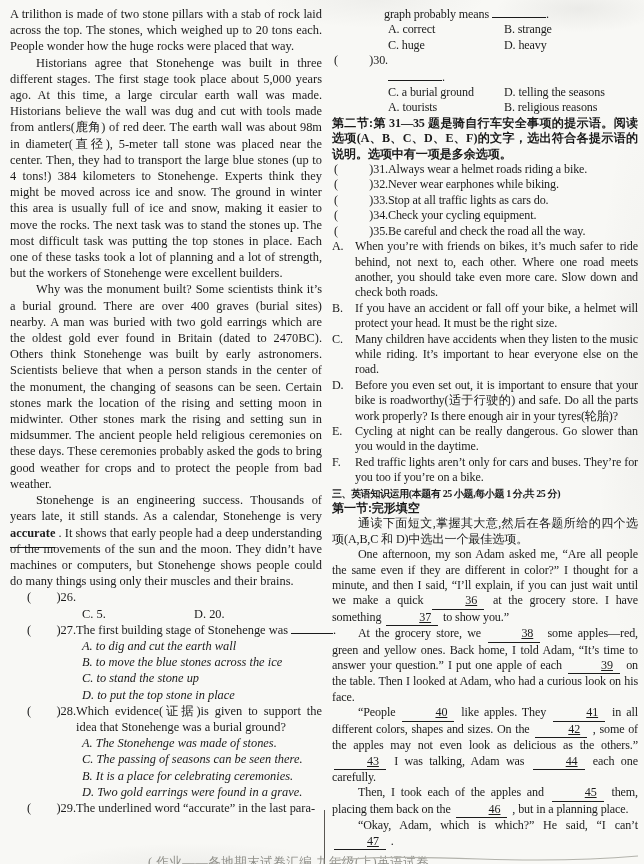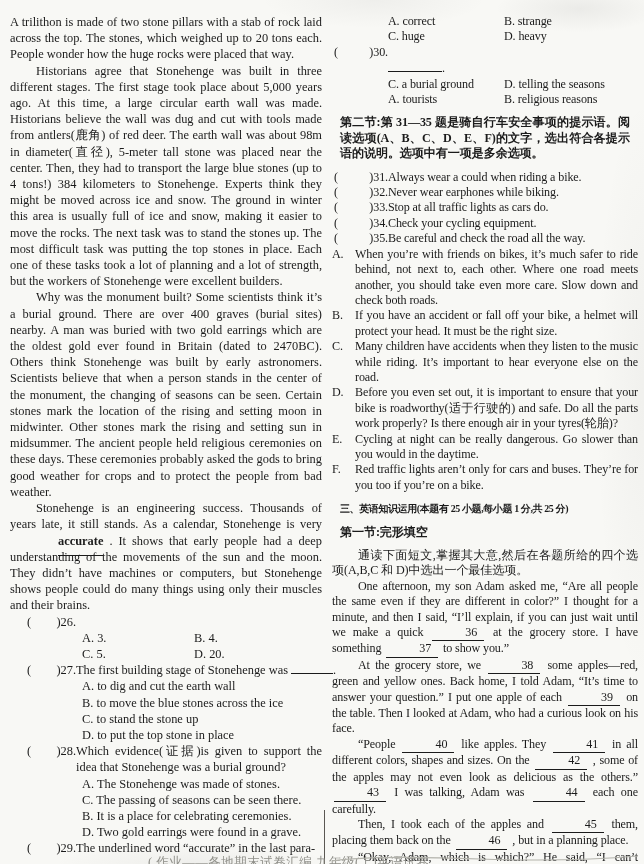--- a/index.html
+++ b/index.html
@@ -11,57 +11,57 @@
   }
   .page {
     position:relative; width:644px; height:864px; overflow:hidden;
     background-color:#f8f8f5;
     background-image:
       radial-gradient(120px 34px at 90% 1%, rgba(60,60,58,0.07), transparent 70%),
       radial-gradient(160px 40px at 58% 0%, rgba(60,60,58,0.05), transparent 70%),
       radial-gradient(70px 420px at 100% 45%, rgba(60,60,58,0.04), transparent 70%),
       radial-gradient(200px 30px at 30% 100%, rgba(60,60,58,0.05), transparent 70%);
   }
-  .col { position:absolute; top:14px; text-align:justify; }
+  .col { position:absolute; top:6px; text-align:justify; }
   .col.left  { left:10px;  width:312px; font-size:12.4px; line-height:16.2px; }
   .col.right { left:332px; width:306px; font-size:12.1px; line-height:15.4px; letter-spacing:-0.12px; }
 
   p.para { margin:0; }
   .ind { text-indent:26px; }
 
-  .u-word { font-weight:bold; border-bottom:1.4px solid #1b1b1b; padding-bottom:7px;margin-left:48px; }
+  .u-word { font-weight:bold; border-bottom:1.4px solid #1b1b1b; padding-bottom:7px; }
   .blank {
     display:inline-block; min-width:24px; padding:0 7px; margin:0 2px;
-    text-align:right; border-bottom:1.1px solid #1b1b1b;
+    text-align:right; border-bottom:1.1px solid #1b1b1b;text-decoration:underline;
   }
   .rule { display:inline-block; height:11px; border-bottom:1.1px solid #1b1b1b; vertical-align:baseline; }
 
   .q { display:flex; }
   .q .pre { flex:none; display:flex; justify-content:space-between; box-sizing:border-box; }
   .left .q .pre  { width:66px; padding-left:17px; }
   .right .q .pre { width:56px; padding-left:2px; }
   .q .qbody { flex:1; min-width:0; }
   .nowrap { white-space:nowrap; }
 
   .optgrid { display:flex; }
   .left  .optgrid { padding-left:72px; }
   .right .optgrid { padding-left:56px; }
   .optgrid .o1 { display:inline-block; }
   .left  .optgrid .o1 { width:112px; }
   .right .optgrid .o1 { width:116px; }
-  .optline { padding-left:72px; }
+  .optline { padding-left:72px;font-style:italic; }
 
   .contline { padding-left:52px; }
   .blankline { padding-left:56px; }
 
   .lett { display:flex; }
   .lett .lp { flex:none; width:23px; }
   .lett .lbody { flex:1; min-width:0; text-align:justify; }
 
-  .cnbold { margin:8px; font-weight:bold; }
+  .cnbold { margin:0; font-weight:bold; }
   .fit { white-space:nowrap; font-size:10px; letter-spacing:-0.4px; }
 
   .divider { position:absolute; left:324px; top:810px; width:1px; height:54px; background:#5a5752; }
 
   .footer {
     position:absolute; left:148px; bottom:-7px; white-space:nowrap;
     color:#8e8e88; font-size:12.5px; letter-spacing:0.5px;
   }
   .footer-curve { position:absolute; left:330px; bottom:1px; }
 </style>
@@ -76,24 +76,20 @@
     <p class="para ind"><span>Why was the monument built? Some scientists think it’s a burial ground. There are over 400 graves (burial sites) nearby. A man was buried with two gold earrings which are the oldest gold ever found in Britain (dated to 2470BC). Others think Stonehenge was built by early astronomers. Scientists believe that when a person stands in the center of the monument, the changing of seasons can be seen. Certain stones mark the location of the rising and setting moon in midwinter. Other stones mark the rising and setting sun in midsummer. The ancient people held religious ceremonies on these days. These ceremonies probably asked the gods to bring good weather for crops and to protect the people from bad weather.</span></p>
     <p class="para ind"><span>Stonehenge is an engineering success. Thousands of years late, it still stands. As a calendar, Stonehenge is very </span><span class="u-word">accurate</span><span> . It shows that early people had a deep understanding of the movements of the sun and the moon. They didn’t have machines or computers, but Stonehenge shows people could do many things using only their muscles and their brains.</span></p>
 
     <div class="q">
       <span class="pre">
         <span>(</span>
           <span>)26.</span>
       </span>
     </div>
     <div class="optgrid">
-      <span class="o1">A. 3.</span>
-      <span class="o2">B. 4.</span>
-    </div>
-    <div class="optgrid">
       <span class="o1">C. 5.</span>
       <span class="o2">D. 20.</span>
     </div>
 
     <div class="q">
       <span class="pre">
         <span>(</span>
           <span>)27.</span>
       </span>
       <span class="qbody nowrap"><span>The first building stage of Stonehenge was </span><span class="rule" style="width: 42px;"></span><span>.</span></span>
@@ -118,20 +114,21 @@
     <div class="q">
       <span class="pre">
         <span>(</span>
           <span>)29.</span>
       </span>
       <span class="qbody"><span>The underlined word “accurate” in the last para-</span></span>
     </div>
   </div>
 
   <div class="col right">
+    <div class="contline"><span>graph probably means </span><span class="rule" style="width: 54px;"></span><span>.</span></div>
     <div class="optgrid">
       <span class="o1">A. correct</span>
       <span class="o2">B. strange</span>
     </div>
     <div class="optgrid">
       <span class="o1">C. huge</span>
       <span class="o2">D. heavy</span>
     </div>
 
     <div class="q">
@@ -150,21 +147,21 @@
       <span class="o2">B. religious reasons</span>
     </div>
 
     <p class="cnbold">第二节:第 31—35 题是骑自行车安全事项的提示语。阅读选项(A、B、C、D、E、F)的文字，选出符合各提示语的说明。选项中有一项是多余选项。</p>
 
     <div class="q">
       <span class="pre">
           <span>(</span>
           <span>)31.</span>
         </span>
-      <span class="qbody">Always wear a could when riding a bike.</span>
+      <span class="qbody">Always wear a helmet roads riding a bike.</span>
     </div>
     <div class="q">
       <span class="pre">
           <span>(</span>
           <span>)32.</span>
         </span>
       <span class="qbody">Never wear earphones while biking.</span>
     </div>
     <div class="q">
       <span class="pre">

